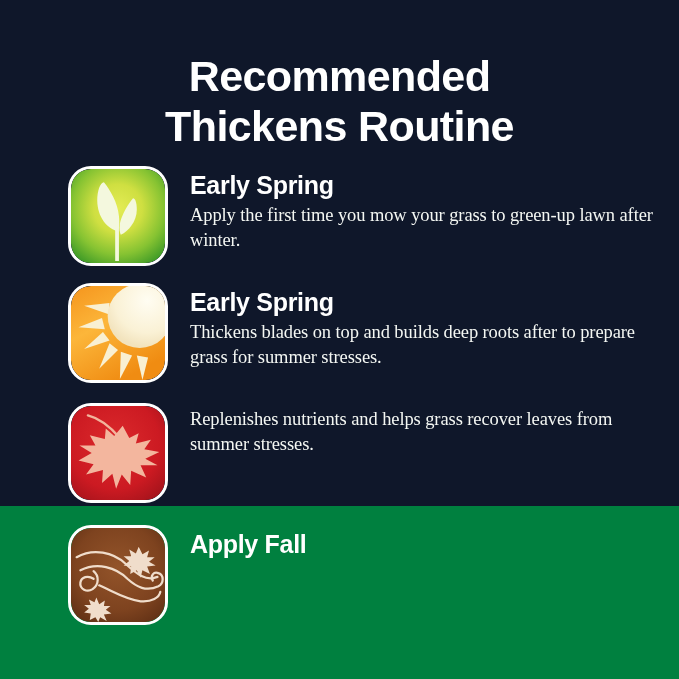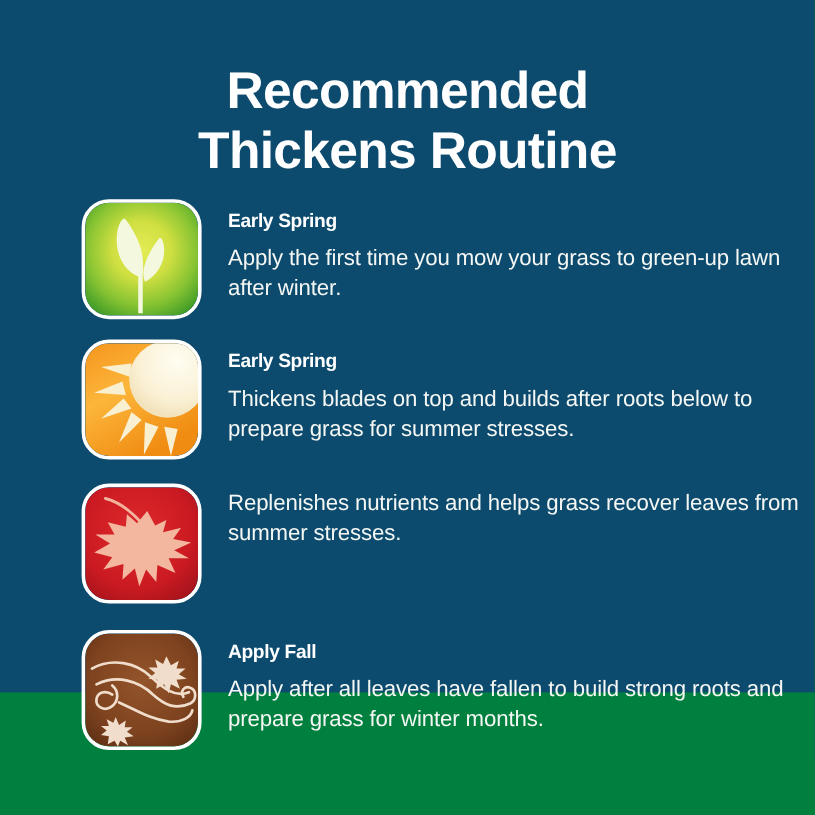--- a/index.html
+++ b/index.html
@@ -11,22 +11,22 @@
     width: 679px;
     height: 679px;
     overflow: hidden;
     background: #00803f;
     font-family: "Liberation Sans", sans-serif;
     -webkit-font-smoothing: antialiased;
   }
   .poster {
     position: relative;
     width: 679px;
-    height: 577px;
-    background: #0c4a6e;
+    height: 506px;
+    background: #0f172a;
     box-sizing: border-box;
   }
 
   
   .title {
     position: absolute;
     left: 0;
     top: 22px;
     width: 679px;
     text-align: center;
@@ -79,33 +79,34 @@
 
   .row-text {
     position: absolute;
     left: 122px;
     top: 4px;
     width: 478px;
   }
   .row-heading {
     color: #ffffff;
     font-weight: 700;
-    font-size: 16px;
+    font-size: 25px;
     line-height: 30px;
     letter-spacing: -0.3px;
     margin: 0 0 3px 0;
     white-space: nowrap;
   }
   .row-body {
     color: #f4f7f3;
     font-weight: 400;
     font-size: 18.5px;
     line-height: 24.5px;
     letter-spacing: -0.1px;
     margin: 0;
+    font-family: Liberation Serif, serif;
   }
 </style>
 </head>
 <body>
 
 <div class="poster">
 
   <h1 class="title">
     <span class="line">Recommended</span>
     <span class="line">Thickens Routine</span>
@@ -160,21 +161,21 @@
             <path d="M34 49 L14 67 L41 58 Z"></path>
             <path d="M41 61 L30 88 L50 68 Z"></path>
             <path d="M53 70 L52 99 L65 74 Z"></path>
             <path d="M70 74 L76 100 L82 76 Z"></path>
           </g>
           <circle cx="73" cy="32" r="34" fill="url(#gDisc)"></circle>
         </svg>
       </div>
       <div class="row-text">
         <div class="row-heading">Early Spring</div>
-        <div class="row-body">Thickens blades on top and builds after roots below to prepare grass for summer stresses.</div>
+        <div class="row-body">Thickens blades on top and builds deep roots after to prepare grass for summer stresses.</div>
       </div>
     </div>
 
     <div class="routine-row" data-row="2">
       <div class="icon-box">
         <svg viewBox="0 0 100 100" xmlns="http://www.w3.org/2000/svg">
           <defs>
             <radialGradient id="gFall" cx="46%" cy="40%" r="78%">
               <stop offset="0%" stop-color="#dc2a2c"></stop>
               <stop offset="62%" stop-color="#cc1a22"></stop>
@@ -210,18 +211,17 @@
             <path d="M30 61 C46 68 58 76 74 78 C86 79 94 74 95 68"></path>
           </g>
           <path d="M72 20 L76 28 L83 24 L81 31 L89 31 L83 36 L90 40 L81 41 L84 49 L76 45 L74 53 L70 45 L63 49 L64 41
                    L56 40 L62 35 L56 30 L64 30 L62 23 L69 27 Z" fill="#f0ddcb"></path>
           <path d="M27 74 L30 81 L36 77 L35 83 L42 83 L37 87 L43 91 L35 92 L38 99 L31 95 L29 100 L26 95 L20 98 L21 91
                    L14 90 L19 86 L14 82 L21 82 L19 76 L25 79 Z" fill="#f0ddcb"></path>
         </svg>
       </div>
       <div class="row-text">
         <div class="row-heading">Apply Fall</div>
-        <div class="row-body">Apply after all leaves have fallen to build strong roots and prepare grass for winter months.</div>
       </div>
     </div>
 
   </div>
 </div>
 
 </body></html>

